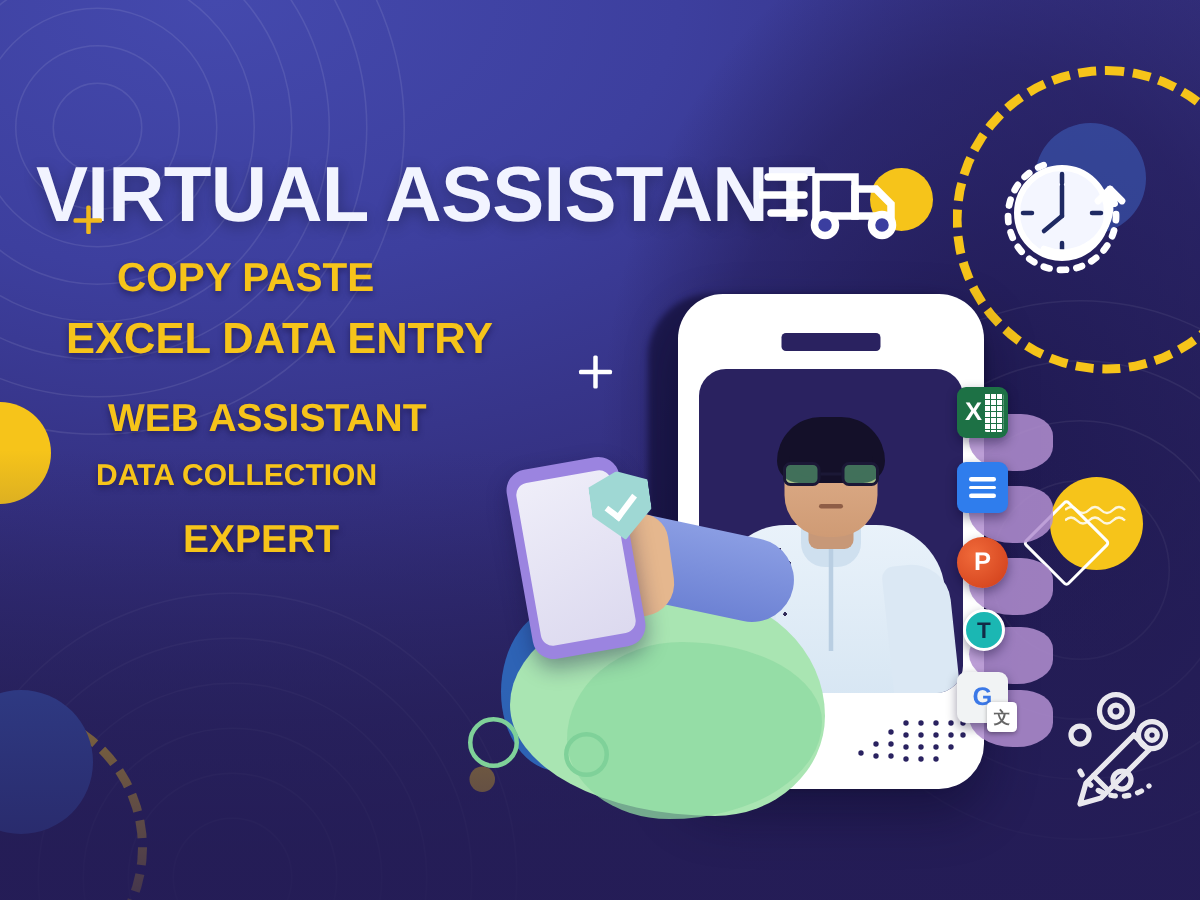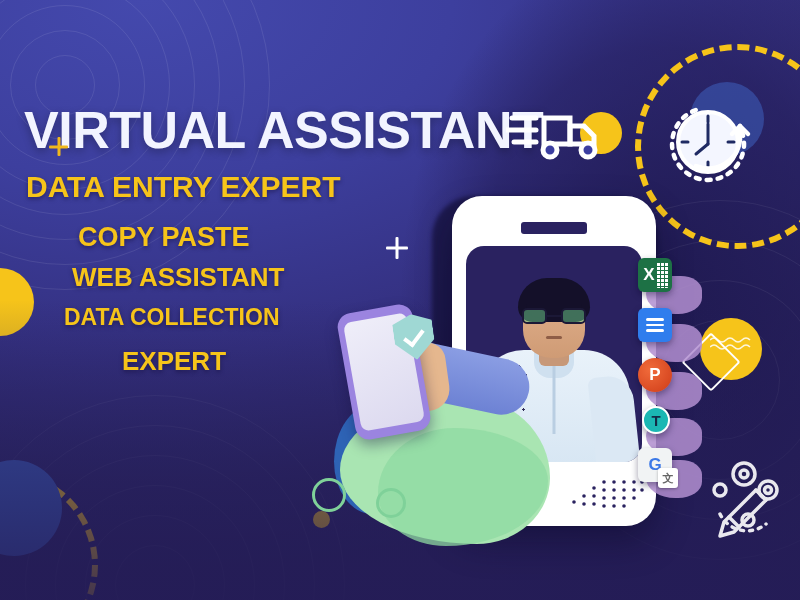--- a/index.html
+++ b/index.html
@@ -123,21 +123,21 @@
     font-weight:700;
     text-shadow:0 2px 4px rgba(20,14,60,.55);
     white-space:nowrap;
     line-height:1.0;
   }
   .svc-list li.i0{ font-size:30px; padding-left:26px; margin-bottom:22px; }
   .svc-list li.i1{ font-size:27px; padding-left:78px; margin-bottom:13px; }
   .svc-list li.i2{ font-size:29px; padding-left:44px; margin-bottom:24px; }
   .svc-list li.i3{ font-size:26px; padding-left:72px; margin-bottom:16px; }
   .svc-list li.i4{ font-size:26px; padding-left:50px; margin-bottom:15px; }
-  .svc-list li.i5{ font-size:23px; padding-left:64px; margin-bottom:19px; }
+  .svc-list li.i5{ font-size:20px; padding-left:64px; margin-bottom:19px; }
   .svc-list li.i6{ font-size:26px; padding-left:122px; }
 
   
   .phone-shadow{
     position:absolute; left:432px; top:196px; width:226px; height:330px;
     border-radius:42px; background:rgba(22,17,60,.75); filter:blur(2px);
   }
   .phone{
     position:absolute; left:452px; top:196px; width:204px; height:330px;
     background:#ffffff; border-radius:30px;
@@ -337,22 +337,22 @@
   <div class="c-blue-bl"></div>
   <div class="c-yellow-left"></div>
   <div class="dot-yellow-sm"></div>
   <div class="bg-bottom-fade"></div>
 
   <div class="headline">VIRTUAL ASSISTANT</div>
   <div class="plus plus-yellow"></div>
   <div class="plus plus-white"></div>
 
   <ul class="svc-list">
-    <li class="i0">DATA ENTRY EXPERT</li>
     <li class="i1">COPY PASTE</li>
+    <li class="i2">EXCEL DATA ENTRY</li>
     <li class="i3">WEB ASSISTANT</li>
     <li class="i5">DATA COLLECTION</li>
     <li class="i6">EXPERT</li>
   </ul>
 
   <div class="c-yellow-truck"></div>
   <svg class="icon-svg truck-icon" viewBox="0 0 106 60">
     <g fill="none" stroke="#ffffff" stroke-width="5" stroke-linecap="round">
       <path d="M38 14h26v26H38z"></path>
       <path d="M64 22h14l10 10v8H64z"></path>

